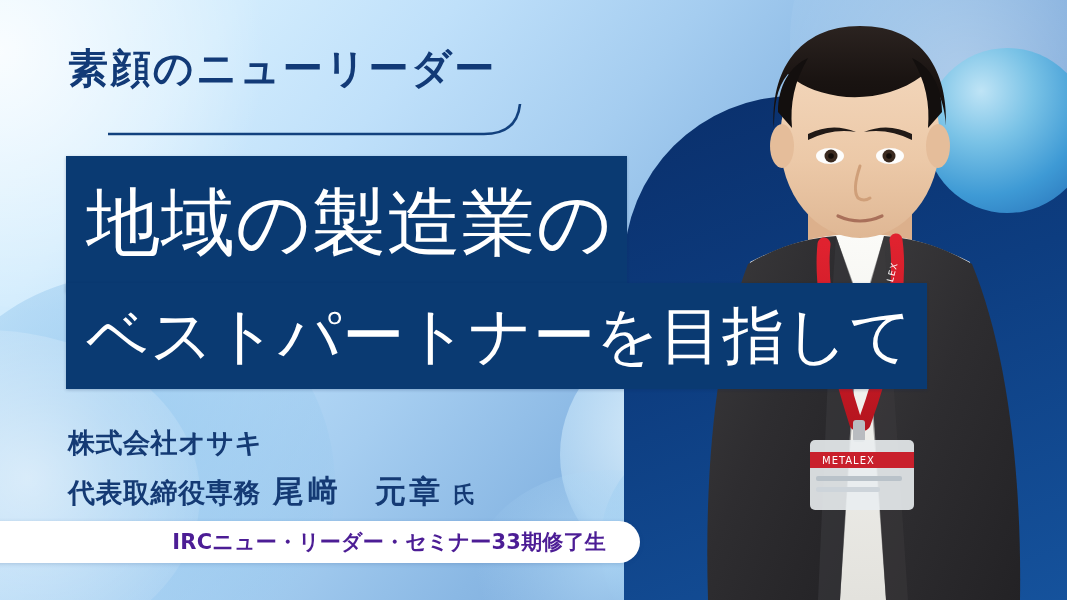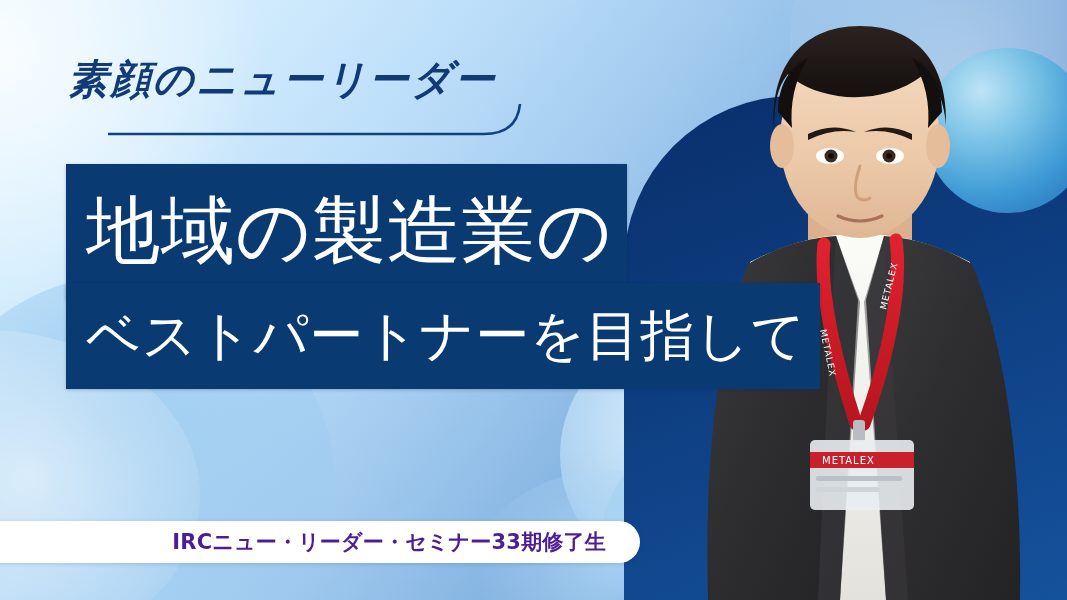--- a/index.html
+++ b/index.html
@@ -62,50 +62,49 @@
 
   
   .sphere{
     position:absolute;
     left:925px;top:48px;width:165px;height:165px;border-radius:50%;
     background:radial-gradient(circle at 34% 26%, #bfe4f6 0%, #79c2e6 32%, #3e9ad5 64%, #2f7fc2 84%, #2a6fb0 100%);
   }
 
   
   .eyebrow{
-    position:absolute;left:68px;top:52px;
+    position:absolute;left:68px;top:41px;
     font-size:40px;font-weight:700;color:#123a77;
     letter-spacing:.06em;
     font-family:"DejaVu Sans","Liberation Sans",sans-serif;
     white-space:nowrap;
-    font-style:italic;
   }
   .eyebrow-rule{
     position:absolute;left:108px;top:104px;width:420px;height:40px;
     pointer-events:none;
   }
 
   
   .band{
     position:absolute;
     background:#0a3a72;
     color:#ffffff;
     font-family:"DejaVu Sans","Liberation Sans",sans-serif;
     font-weight:400;
     display:flex;align-items:center;
     white-space:nowrap;
     box-shadow:0 1px 3px rgba(10,40,90,.25);
   }
   .band-1{
-    left:66px;top:164px;height:136px;padding:0 14px 0 20px;
+    left:66px;top:156px;height:136px;padding:0 14px 0 20px;
     font-size:74px;letter-spacing:.01em;
   }
   .band-2{
     left:66px;top:283px;height:106px;padding:0 14px 0 20px;
-    font-size:54px;letter-spacing:.01em;
+    font-size:62px;letter-spacing:.01em;
   }
 
   
   .speaker{
     position:absolute;left:68px;top:424px;
     color:#143a74;
     font-family:"DejaVu Sans","Liberation Sans",sans-serif;
     font-weight:700;
     line-height:1.42;
     white-space:nowrap;
@@ -229,18 +228,24 @@
     <path d="M0 30 H376 C398 30 410 20 412 0" fill="none" stroke="#12417e" stroke-width="2.6" stroke-linecap="round"></path>
   </svg>
 
   <div class="band band-1">
     <span>地域の製造業の</span>
   </div>
   <div class="band band-2">
     <span>ベストパートナーを目指して</span>
   </div>
 
+  <div class="speaker">
+    <div class="company">株式会社オサキ</div>
+    <div class="role">
+      <span>代表取締役専務</span><span class="nm">尾﨑　元章</span><span class="suffix">氏</span>
+    </div>
+  </div>
 
   <div class="pill">
     <span>IRCニュー・リーダー・セミナー33期修了生</span>
   </div>
 
 </div>
 
 </body></html>

